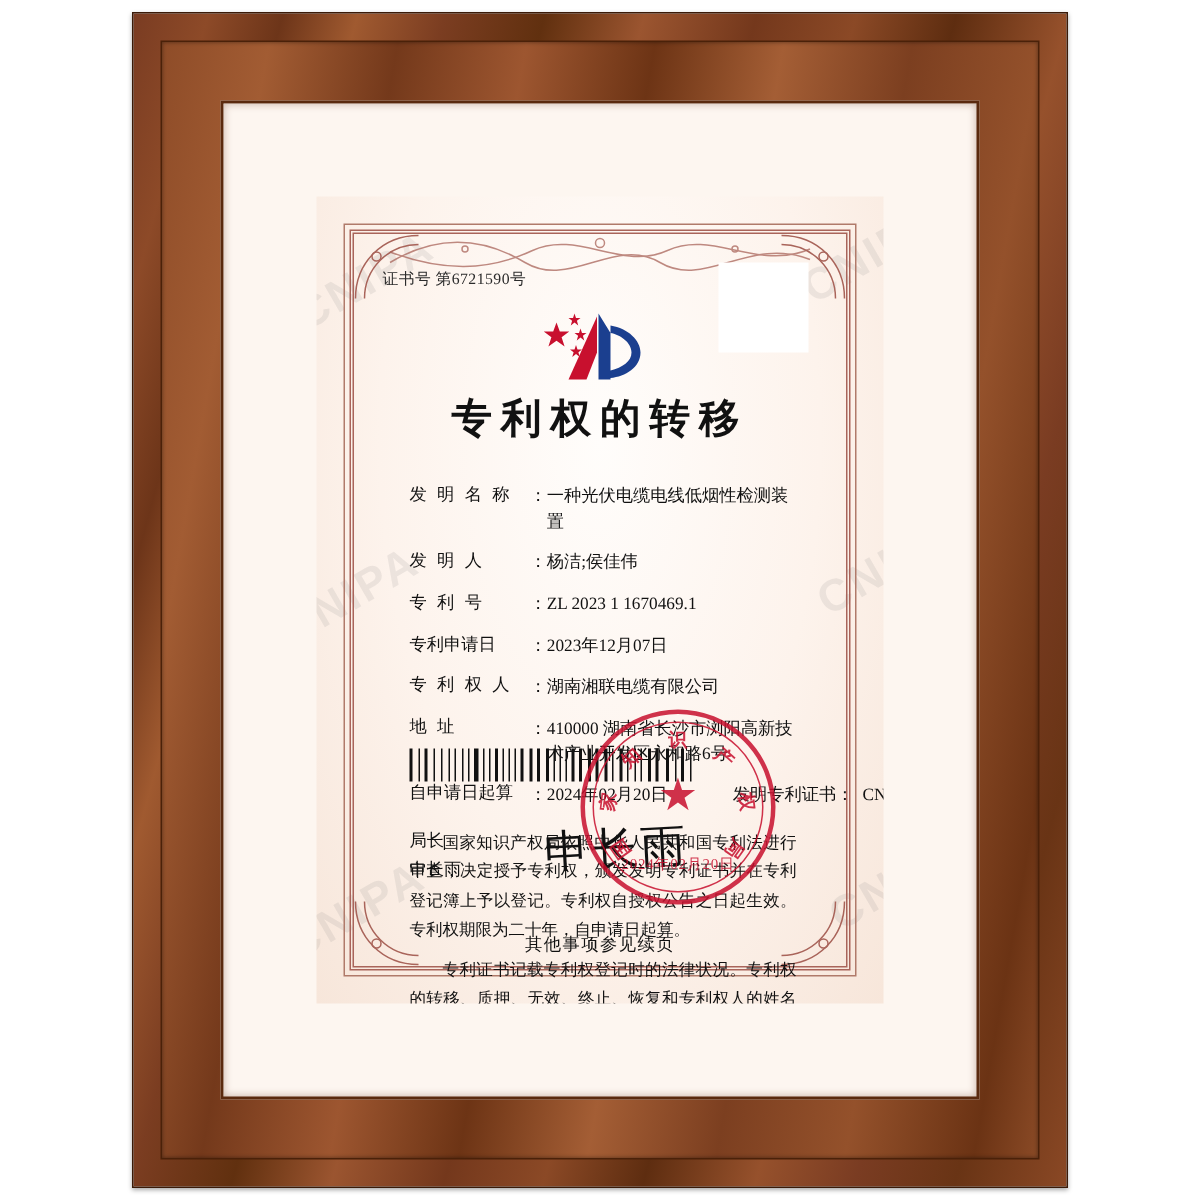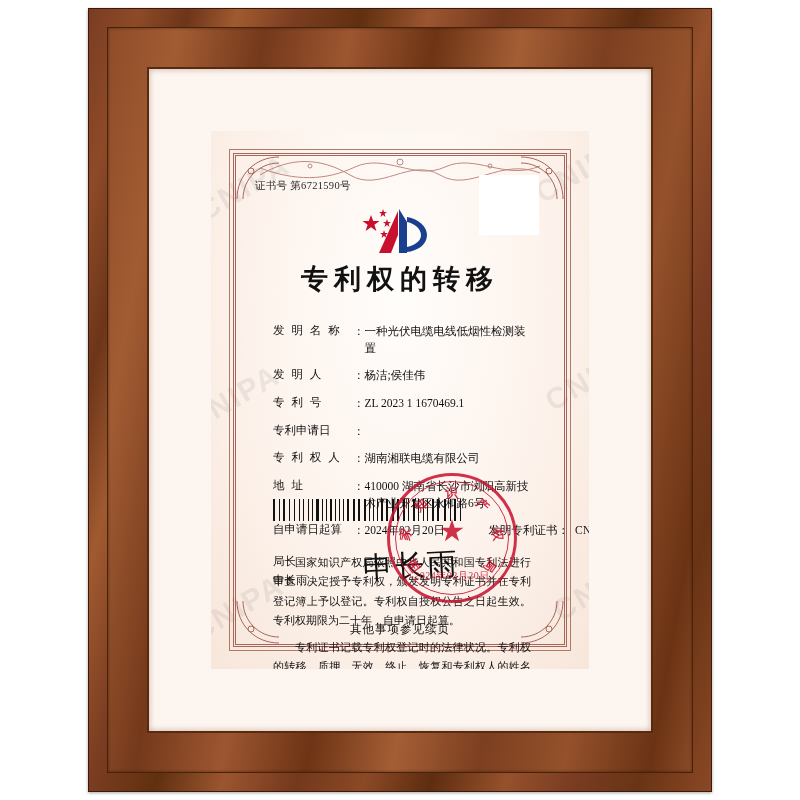--- a/index.html
+++ b/index.html
@@ -375,20 +375,21 @@
             <span class="field-value">杨洁;侯佳伟</span>
           </div>
           <div class="field-row">
             <span class="field-label">专  利  号</span>
             <span class="field-colon">：</span>
             <span class="field-value">ZL 2023 1 1670469.1</span>
           </div>
           <div class="field-row">
             <span class="field-label">专利申请日</span>
             <span class="field-colon">：</span>
+            <span class="field-value">2023年12月07日</span>
           </div>
           <div class="field-row">
             <span class="field-label">专 利 权 人</span>
             <span class="field-colon">：</span>
             <span class="field-value">湖南湘联电缆有限公司</span>
           </div>
           <div class="field-row">
             <span class="field-label">地      址</span>
             <span class="field-colon">：</span>
             <span class="field-value">410000 湖南省长沙市浏阳高新技术产业开发区永和路6号</span>

